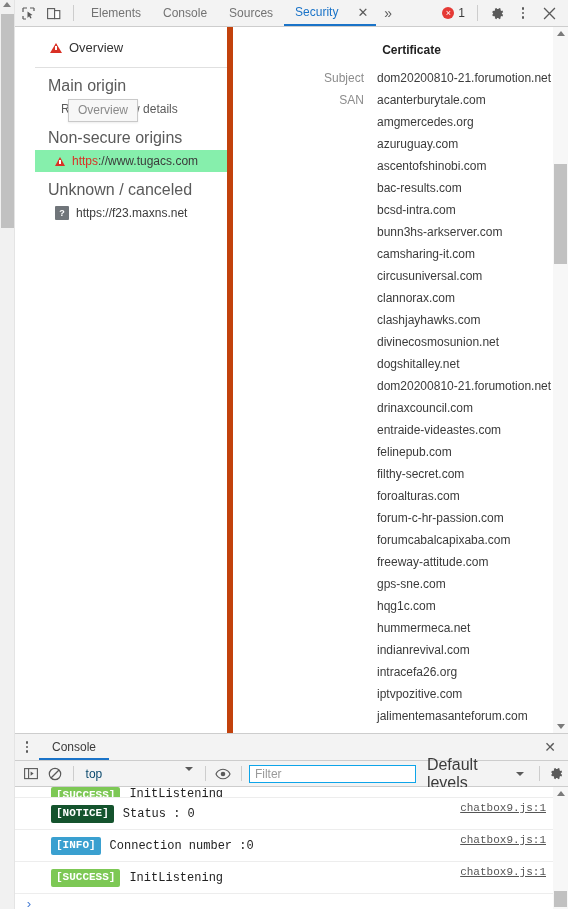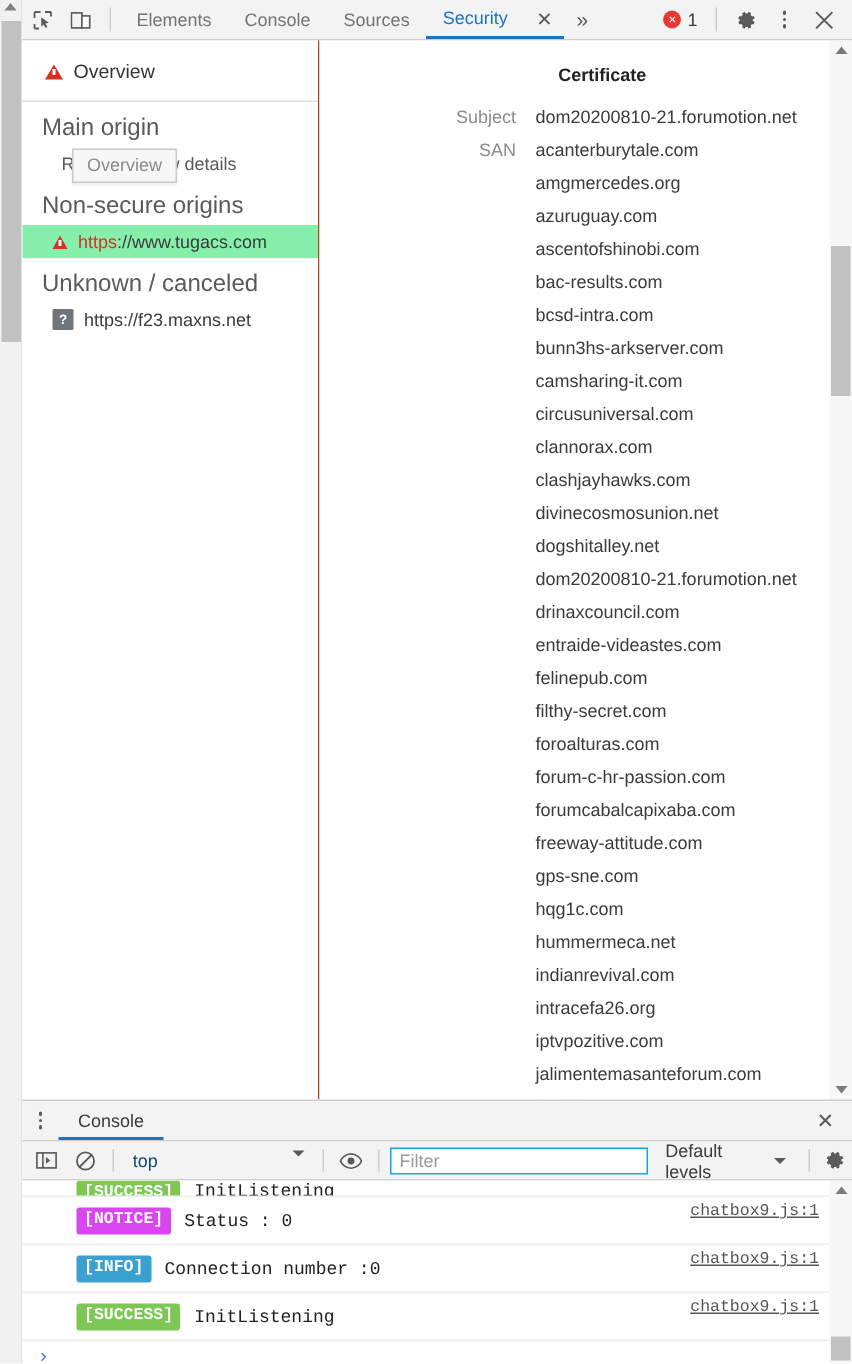--- a/index.html
+++ b/index.html
@@ -151,25 +151,26 @@
   
   #security-panel {
     position: relative;
     height: 706px;
     display: flex;
     box-sizing: border-box;
   }
   #sidebar {
     width: 198px;
     background: #ffffff;
-    border-right: 1px solid #c2410c;
+    border-right: 6px solid #c2410c;
     box-sizing: border-box;
     position: relative;
     flex: none;
     padding-top: 9px;
+    margin-left: 20px;
   }
   .sb-overview {
     display: flex;
     align-items: center;
     gap: 7px;
     padding: 4px 0 4px 15px;
     font-size: 13px;
     color: #333;
     cursor: pointer;
   }
@@ -389,21 +390,21 @@
     padding: 0 5px;
     box-sizing: border-box;
     font-family: "Liberation Sans", sans-serif;
     outline: none;
   }
   .filter-input::placeholder { color: #9a9a9a; }
   .levels-select {
     display: flex;
     align-items: center;
     gap: 5px;
-    font-size: 12px;
+    font-size: 16px;
     color: #3b3b3b;
     padding: 0 8px;
     cursor: pointer;
   }
   .levels-select .caret {
     width: 0; height: 0;
     border-left: 4px solid transparent;
     border-right: 4px solid transparent;
     border-top: 4px solid #5a5a5a;
   }
@@ -683,21 +684,21 @@
       </div>
     </div>
 
     <div id="console-messages">
       <div id="msg-container">
           <div class="msg clipped">
             <span class="lvl-badge" style="background: rgb(125, 200, 85);">[SUCCESS]</span>
             <span class="msg-text">InitListening</span>
           </div>
           <div class="msg">
-            <span class="lvl-badge" style="background: #d946ef;">[NOTICE]</span>
+            <span class="lvl-badge" style="background: #14532d;">[NOTICE]</span>
             <span class="msg-text">Status : 0</span>
             <a class="msg-src">chatbox9.js:1</a>
           </div>
           <div class="msg">
             <span class="lvl-badge" style="background: rgb(58, 160, 208);">[INFO]</span>
             <span class="msg-text">Connection number :0</span>
             <a class="msg-src">chatbox9.js:1</a>
           </div>
           <div class="msg">
             <span class="lvl-badge" style="background: rgb(125, 200, 85);">[SUCCESS]</span>

